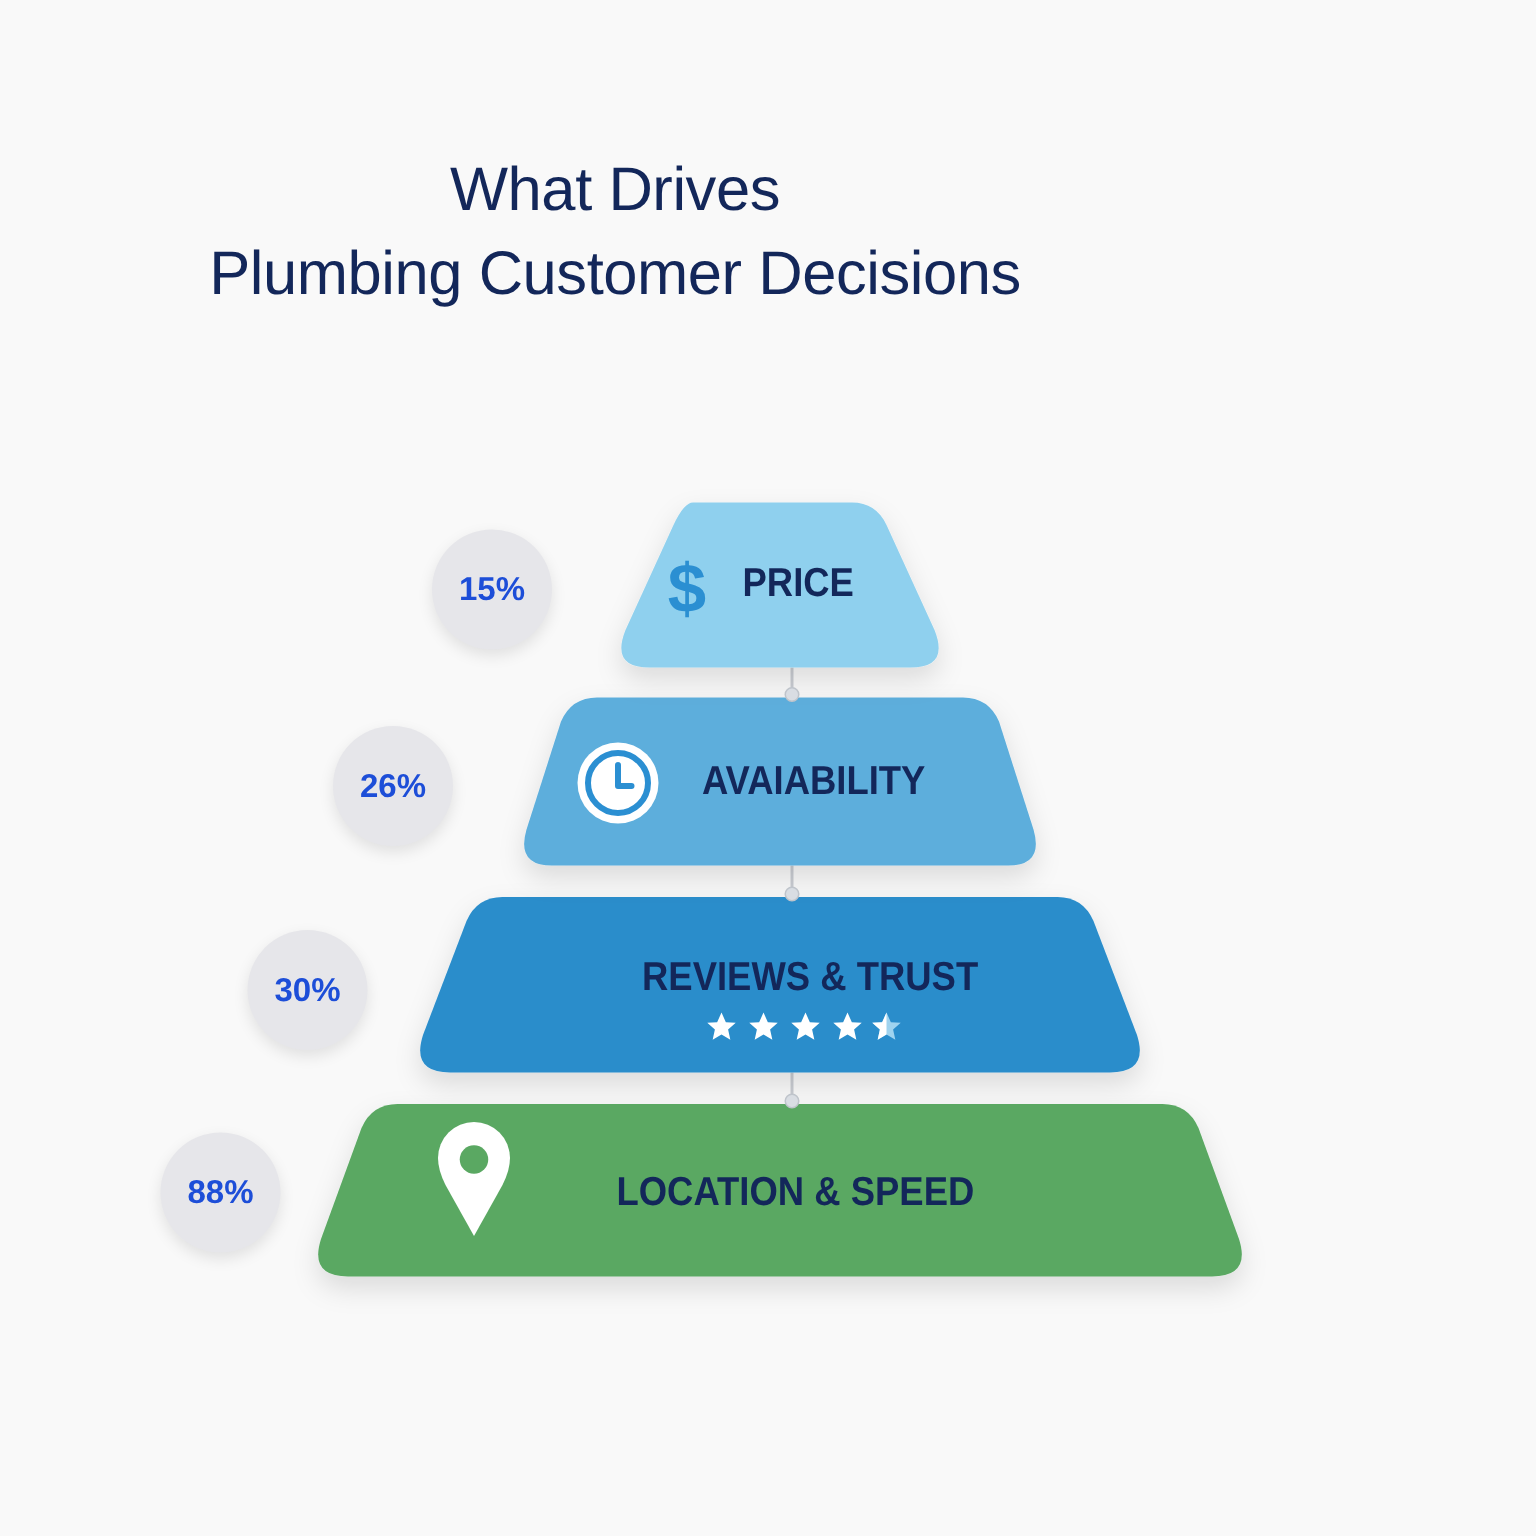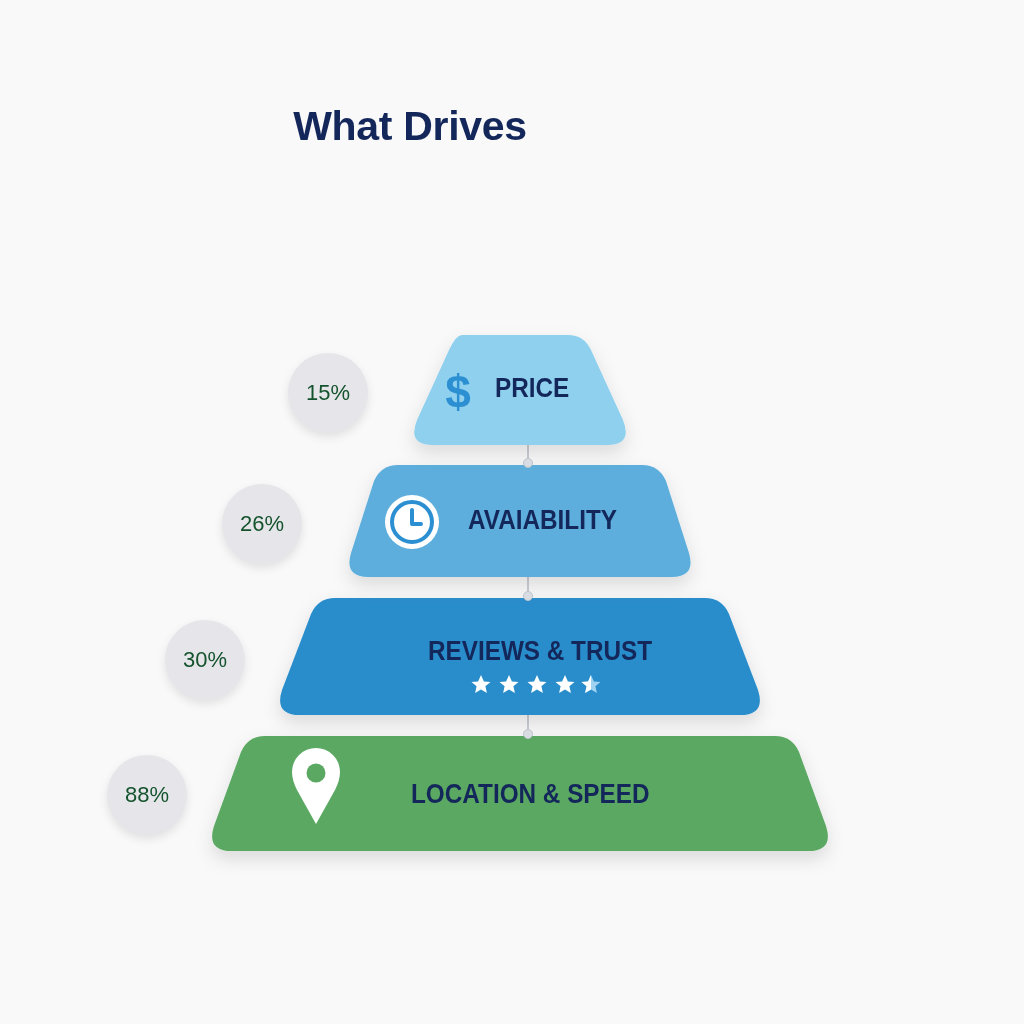--- a/index.html
+++ b/index.html
@@ -1,26 +1,27 @@
 <!DOCTYPE html>
 <html><head>
 <meta charset="utf-8">
 <style>
   html, body { margin:0; padding:0; }
   body { width:1024px; height:1024px; background:#f9f9f9; position:relative; overflow:hidden; font-family:"Liberation Sans", sans-serif; }
-  .title { position:absolute; top:98px; left:0; width:820px; text-align:center; color:#13275a; font-weight:bold; font-size:41px; line-height:56px; letter-spacing:-0.3px; }
+  .title { position:absolute; top:98px; left:0; width:820px; text-align:center; color:#13275a; font-weight:normal; font-size:41px; line-height:56px; letter-spacing:-0.3px; }
   svg.pyr { position:absolute; left:0; top:0; }
-  .badge { position:absolute; width:80px; height:80px; border-radius:50%; background:#e6e6ea; box-shadow:0 4px 10px rgba(0,0,0,0.10); display:flex; align-items:center; justify-content:center; color:#14532d; font-weight:normal; font-size:22px; }
+  .badge { position:absolute; width:80px; height:80px; border-radius:50%; background:#e6e6ea; box-shadow:0 4px 10px rgba(0,0,0,0.10); display:flex; align-items:center; justify-content:center; color:#1d4ed8; font-weight:bold; font-size:22px; }
   .label { position:absolute; color:#13275a; font-weight:bold; font-size:27px; transform:scaleX(0.9); transform-origin:left center; white-space:nowrap; }
 </style>
 </head>
 <body>
 
 <div class="title">
   <div>What Drives</div>
+  <div>Plumbing Customer Decisions</div>
 </div>
 
 <svg class="pyr" width="1024" height="1024" viewBox="0 0 1024 1024">
   <defs>
     <filter id="sh" x="-10%" y="-20%" width="120%" height="160%">
       <feDropShadow dx="0" dy="8" stdDeviation="9" flood-color="#000" flood-opacity="0.12"></feDropShadow>
     </filter>
   </defs>
 
   <g stroke="#c9ccd2" stroke-width="2">

